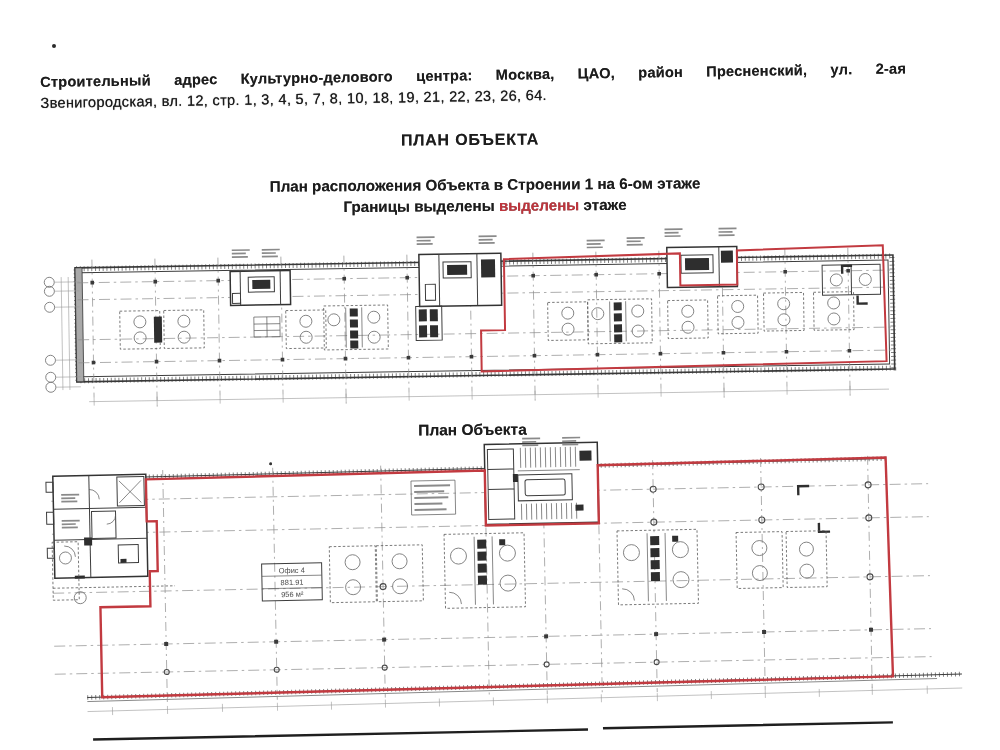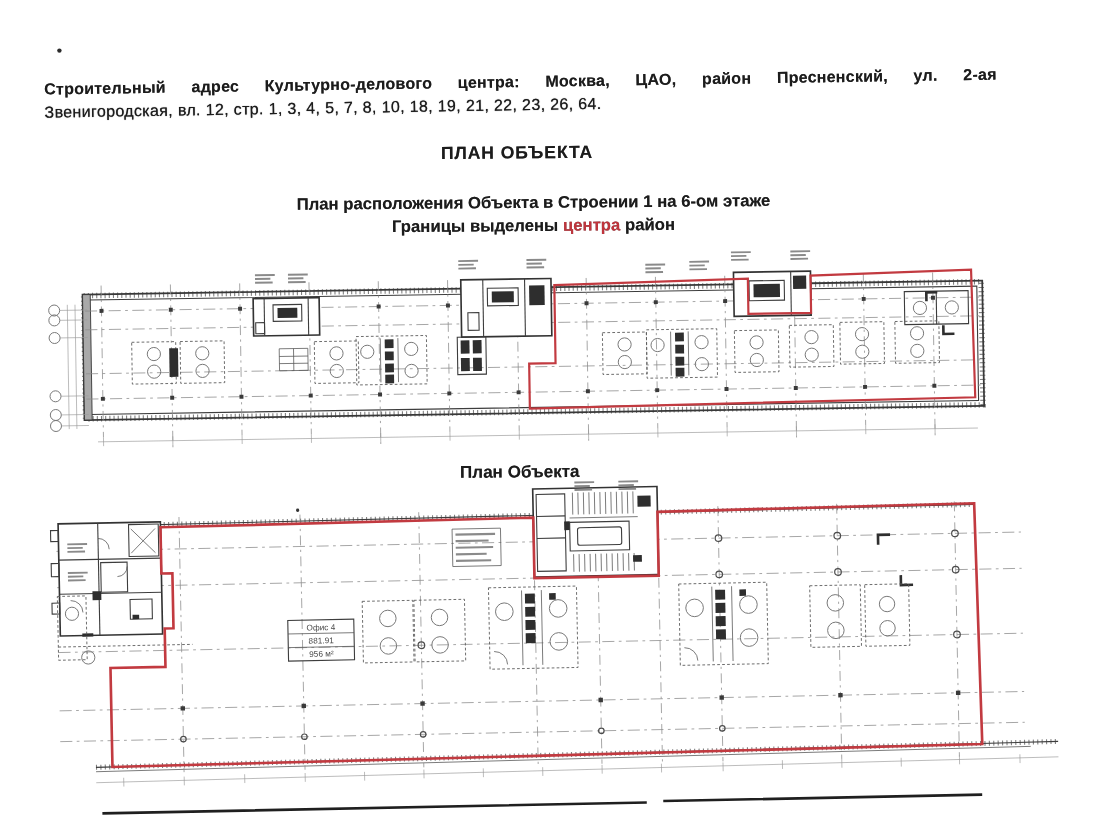--- a/index.html
+++ b/index.html
@@ -57,21 +57,21 @@
 
 <div class="stray-dot"></div>
 
 <div class="addr scan">
   <div class="l1"><span class="lead">Строительный адрес Культурно-делового центра:</span> <span class="l1rest">Москва, ЦАО, район Пресненский, ул. 2-ая</span></div>
   <div class="l2">Звенигородская, вл. 12, стр. 1, 3, 4, 5, 7, 8, 10, 18, 19, 21, 22, 23, 26, 64.</div>
 </div>
 
 <div class="h-main scan">ПЛАН ОБЪЕКТА</div>
 <div class="h-sub1 scan">План расположения Объекта в Строении 1 на 6-ом этаже</div>
-<div class="h-sub2 scan"><span>Границы выделены </span><span class="redword">центра</span><span> район</span></div>
+<div class="h-sub2 scan"><span>Границы выделены </span><span class="redword">выделены</span><span> этаже</span></div>
 
 <svg class="plan1" width="880" height="198" viewBox="0 0 880 198">
   <defs>
     <g id="ws">
       <rect width="40" height="38" class="dash"></rect>
       <circle cx="20" cy="11" r="6" class="axc"></circle>
       <circle cx="20" cy="27" r="6" class="axc"></circle>
     </g>
     <g id="wst">
       <rect width="26" height="20" class="thin"></rect>

